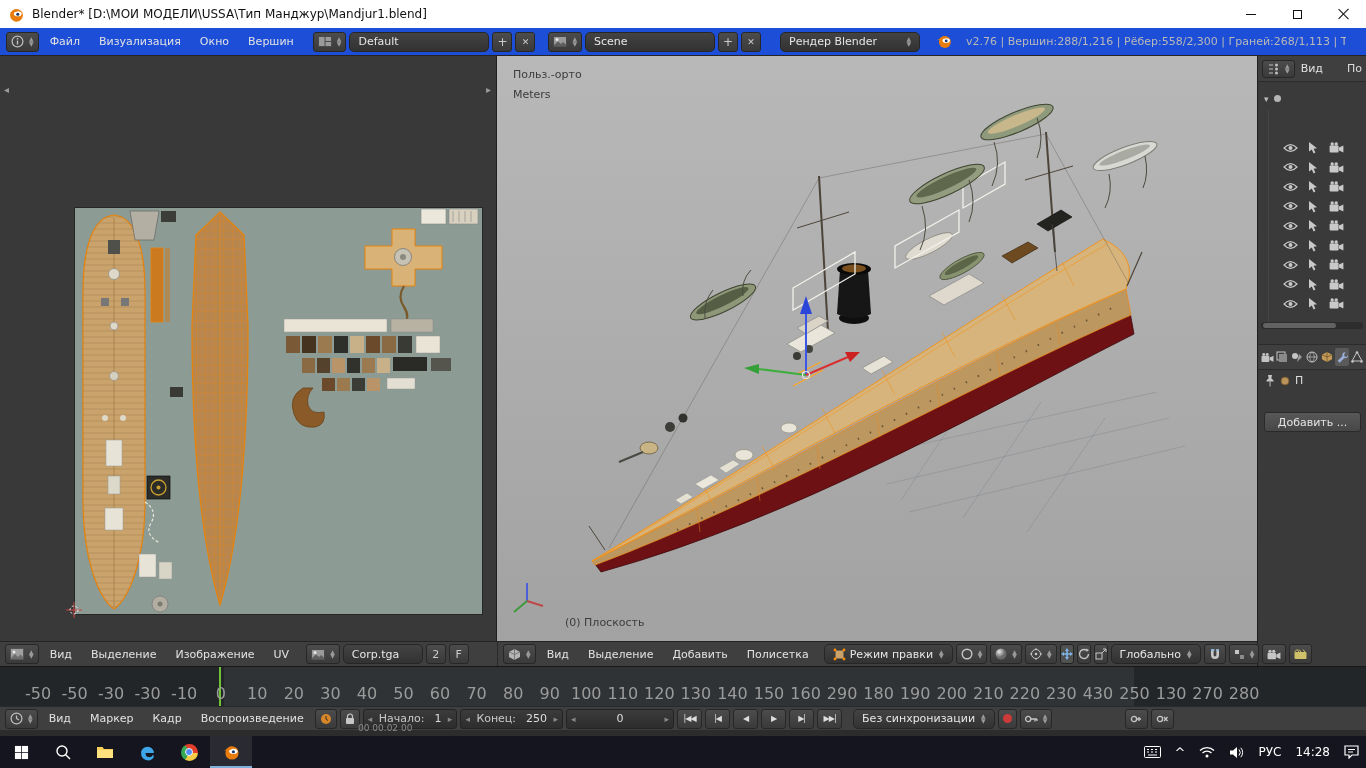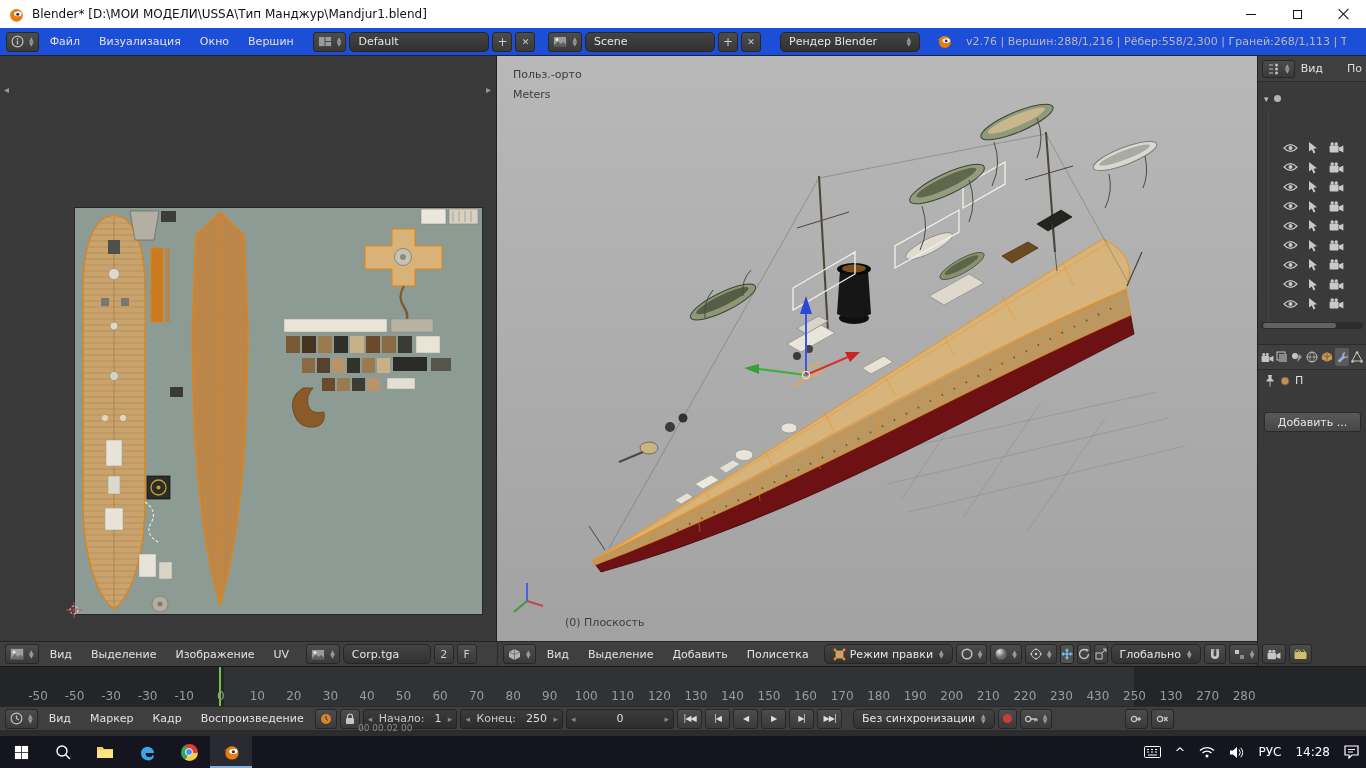--- a/index.html
+++ b/index.html
@@ -67,21 +67,21 @@
 .ptab.active{background:#5a5a5a;border-radius:2px}
 .props-crumb{position:absolute;top:318px;left:0;width:100%;display:flex;align-items:center;gap:5px;padding:0 7px;color:#ddd}
 .add-mod{position:absolute;top:356px;left:6px;width:97px;height:20px;background:linear-gradient(#585858,#474747);border:1px solid #2a2a2a;border-radius:3px;color:#e4e4e4;font-family:inherit;font-size:11px;text-align:center}
 
 .ed-header{position:absolute;height:25px;display:flex;align-items:center;gap:3px;padding:0 5px;background:#3f3f3f;border-top:1px solid #242424}
 .uv-header{left:0;top:641px;width:497px}
 .v3d-header{left:497px;top:641px;width:760px;border-left:1px solid #2a2a2a}
 
 .tl-ruler{position:absolute;left:0;top:666px;width:1366px;height:40px;background:#232628;border-top:1px solid #181818;overflow:hidden}
 .tl-inrange{position:absolute;left:224px;top:0;width:910px;height:100%;background:#2f3335}
-.rtick{position:absolute;bottom:3px;transform:translateX(-50%);color:#9b9b9b;font-size:12px}
+.rtick{position:absolute;bottom:3px;transform:translateX(-50%);color:#9b9b9b;font-size:16px}
 .playhead{position:absolute;left:219px;top:0;width:2px;height:100%;background:#6fc135}
 .timeline-header{position:absolute;left:0;top:706px;width:1366px;height:24px;background:#3f3f3f;border-top:1px solid #292929;display:flex;align-items:center;gap:3px;padding:0 5px}
 .tl-right{margin-left:70px;display:flex;gap:3px}
 .win-bottom{position:absolute;left:0;top:730px;width:1366px;height:6px;background:#2c2c2c}
 .timecode{position:absolute;left:358px;top:723px;color:#8a8a8a;font-size:9px}
 
 .taskbar{position:absolute;left:0;top:736px;width:1366px;height:32px;background:#15151f;display:flex;align-items:stretch;color:#fff}
 .task-btn{width:42px;display:flex;align-items:center;justify-content:center}
 .task-btn.active{background:rgba(255,255,255,.09);box-shadow:inset 0 -2px 0 #7fb0da}
 .chrome-icon{width:17px;height:17px;border-radius:50%;background:conic-gradient(from -30deg,#e43e2b 0 120deg,#f7cb45 120deg 240deg,#34a853 240deg 360deg);position:relative}
@@ -725,21 +725,21 @@
     <div class="hbtn" style="margin-left:6px">
       <span>
           <svg width="14" height="11" viewBox="0 0 14 11">
             <rect x="0.5" y="0.5" width="13" height="10" fill="#9a9a9a" stroke="#4a4a4a"></rect>
             <circle cx="4" cy="3.6" r="1.5" fill="#e8e8e8"></circle>
             <path d="M1,9 L5,5.5 L8,8 L10,6 L13,8.5 V10.5 H1 Z" fill="#5e5e5e"></path>
           </svg>
         </span>
       <span class="ud"></span>
     </div>
-    <div class="ddfield" style="width:88px">
+    <div class="ddfield" style="width:80px">
         <span>Corp.tga</span>
       </div>
     <div class="sqbtn">2</div>
     <div class="sqbtn">F</div>
   </div>
 
   <div class="ed-header v3d-header">
     <div class="hbtn">
       <span>
           <svg width="13" height="13" viewBox="0 0 13 13">
@@ -881,21 +881,21 @@
       <span class="rtick" style="left: 476.6px;">70</span>
       <span class="rtick" style="left: 513.15px;">80</span>
       <span class="rtick" style="left: 549.7px;">90</span>
       <span class="rtick" style="left: 586.25px;">100</span>
       <span class="rtick" style="left: 622.8px;">110</span>
       <span class="rtick" style="left: 659.35px;">120</span>
       <span class="rtick" style="left: 695.9px;">130</span>
       <span class="rtick" style="left: 732.45px;">140</span>
       <span class="rtick" style="left: 769px;">150</span>
       <span class="rtick" style="left: 805.55px;">160</span>
-      <span class="rtick" style="left: 842.1px;">170</span>
+      <span class="rtick" style="left: 842.1px;">290</span>
       <span class="rtick" style="left: 878.65px;">180</span>
       <span class="rtick" style="left: 915.2px;">190</span>
       <span class="rtick" style="left: 951.75px;">200</span>
       <span class="rtick" style="left: 988.3px;">210</span>
       <span class="rtick" style="left: 1024.85px;">220</span>
       <span class="rtick" style="left: 1061.4px;">230</span>
       <span class="rtick" style="left: 1097.95px;">430</span>
       <span class="rtick" style="left: 1134.5px;">250</span>
       <span class="rtick" style="left: 1171.05px;">130</span>
       <span class="rtick" style="left: 1207.6px;">270</span>

